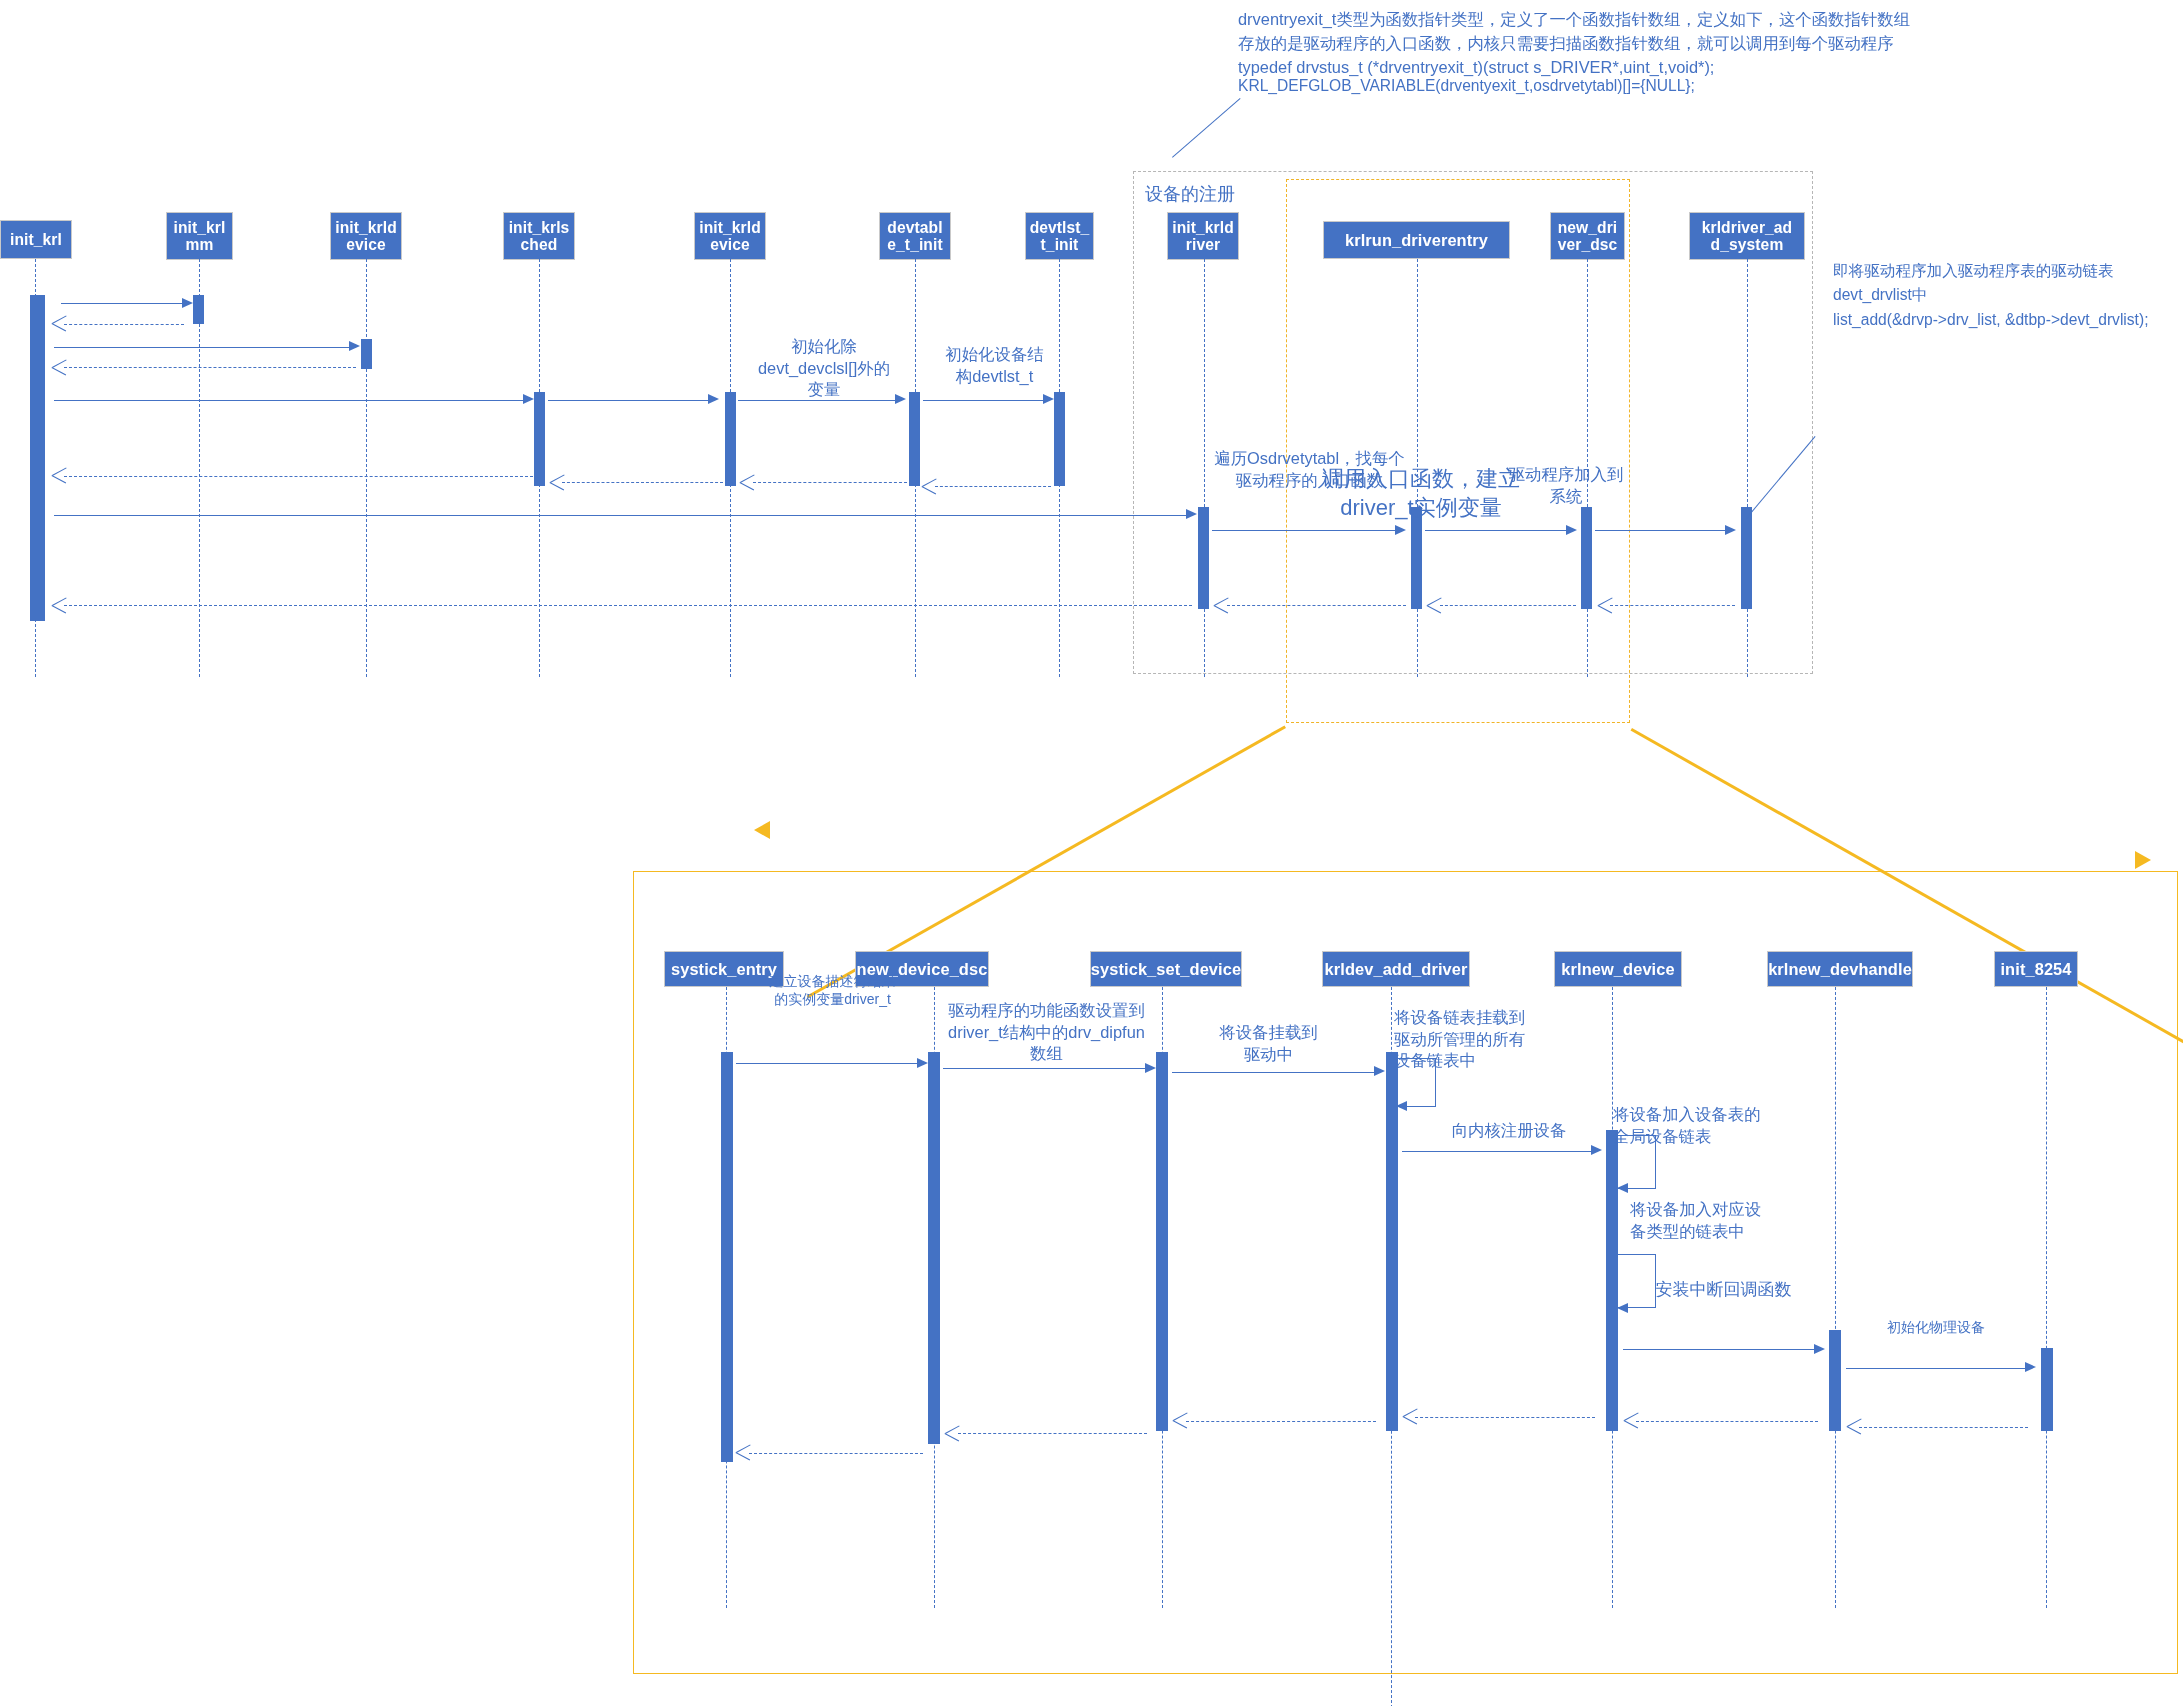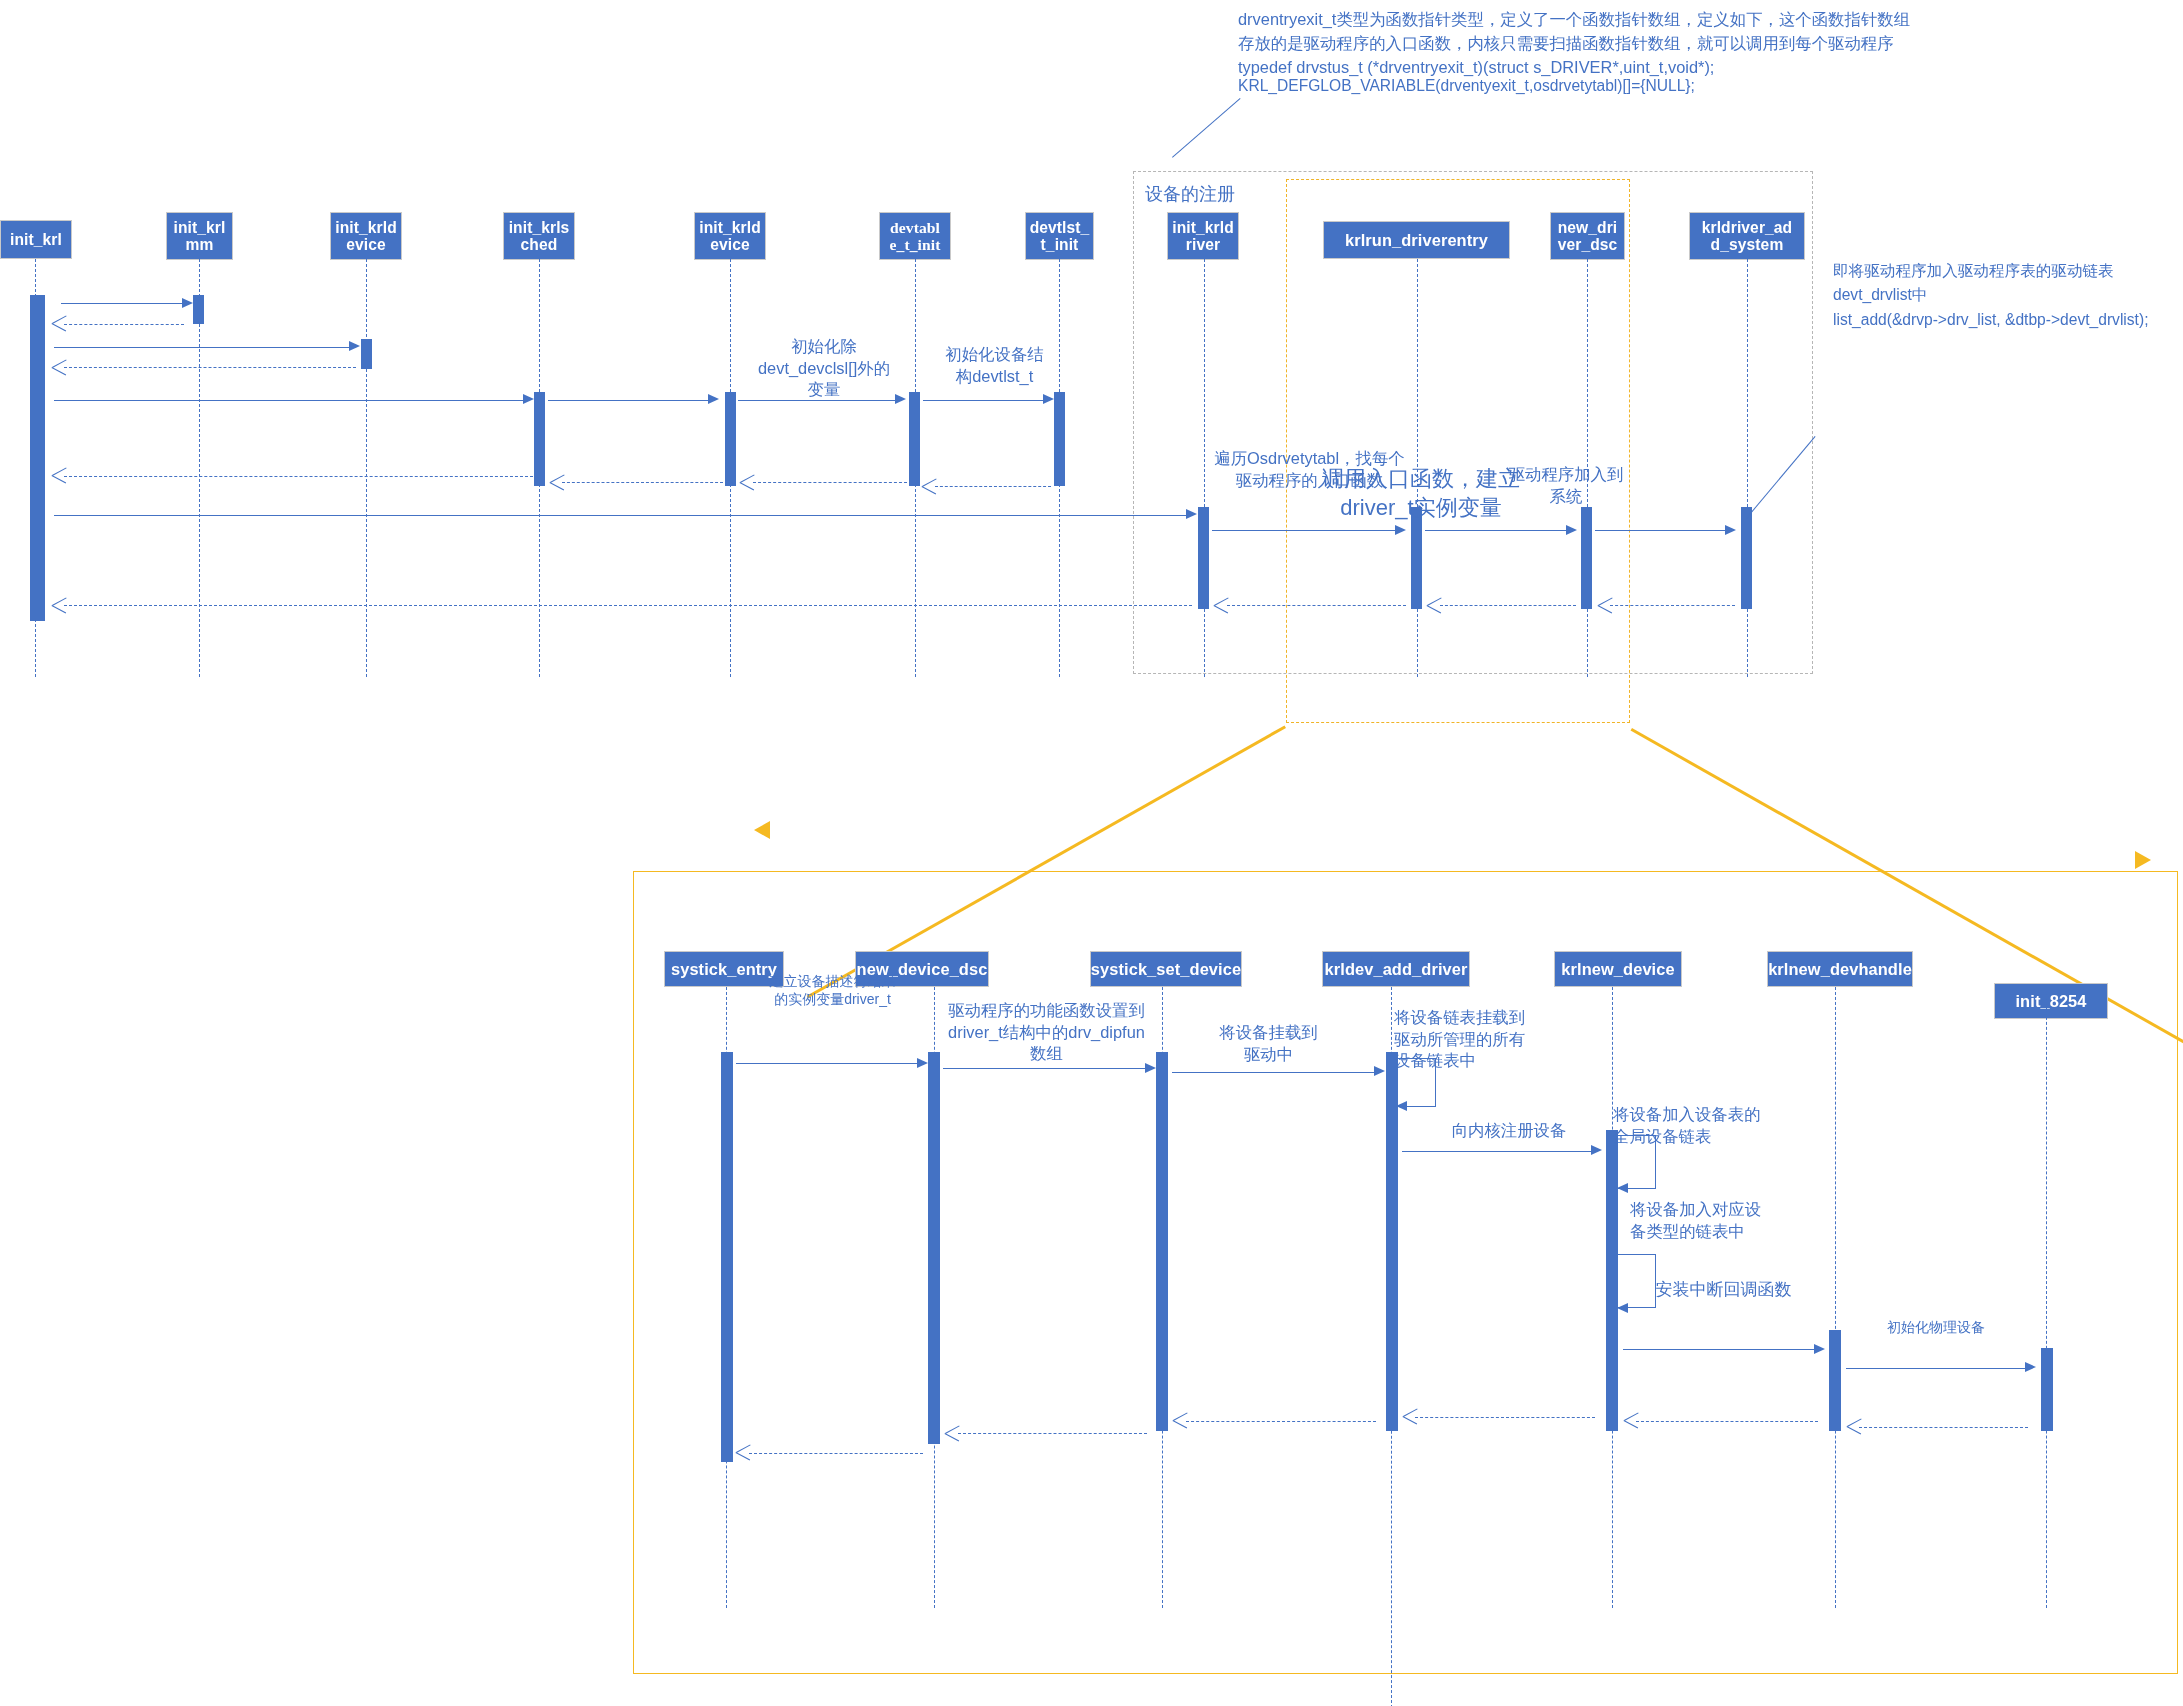--- a/index.html
+++ b/index.html
@@ -164,21 +164,21 @@
   </div>
   <div class="lbox sm" style="left:503px;top:212px;width:72px;height:48px;">
     <span style="white-space:pre-line;">init_krls
 ched</span>
   </div>
   <div class="lbox sm" style="left:694px;top:212px;width:72px;height:48px;">
     <span style="white-space:pre-line;">init_krld
 evice</span>
   </div>
   <div class="lbox sm" style="left:879px;top:212px;width:72px;height:48px;">
-    <span style="white-space:pre-line;font-family:Liberation Serif, serif;">devtabl
+    <span style="white-space:pre-line;">devtabl
 e_t_init</span>
   </div>
   <div class="lbox sm" style="left:1025px;top:212px;width:69px;height:48px;">
     <span style="white-space:pre-line;">devtlst_
 t_init</span>
   </div>
   <div class="lbox sm" style="left:1167px;top:212px;width:72px;height:48px;">
     <span style="white-space:pre-line;">init_krld
 river</span>
   </div>
@@ -313,21 +313,21 @@
   </div>
   <div class="lbox md" style="left:1322px;top:951px;width:148px;height:36px;justify-content:center;">
     <span>krldev_add_driver</span>
   </div>
   <div class="lbox md" style="left:1554px;top:951px;width:128px;height:36px;">
     <span>krlnew_device</span>
   </div>
   <div class="lbox md" style="left:1767px;top:951px;width:146px;height:36px;">
     <span>krlnew_devhandle</span>
   </div>
-  <div class="lbox md" style="left:1994px;top:951px;width:114px;height:36px;margin-top:32px;">
+  <div class="lbox md" style="left:1994px;top:951px;width:84px;height:36px;">
     <span>init_8254</span>
   </div>
 
   <div class="stem" style="left:726px;top:987px;height:621px;"></div>
   <div class="stem" style="left:934px;top:987px;height:621px;"></div>
   <div class="stem" style="left:1162px;top:987px;height:621px;"></div>
   <div class="stem" style="left:1391px;top:987px;height:721px;"></div>
   <div class="stem" style="left:1612px;top:987px;height:621px;"></div>
   <div class="stem" style="left:1835px;top:987px;height:621px;"></div>
   <div class="stem" style="left:2046px;top:987px;height:621px;"></div>

